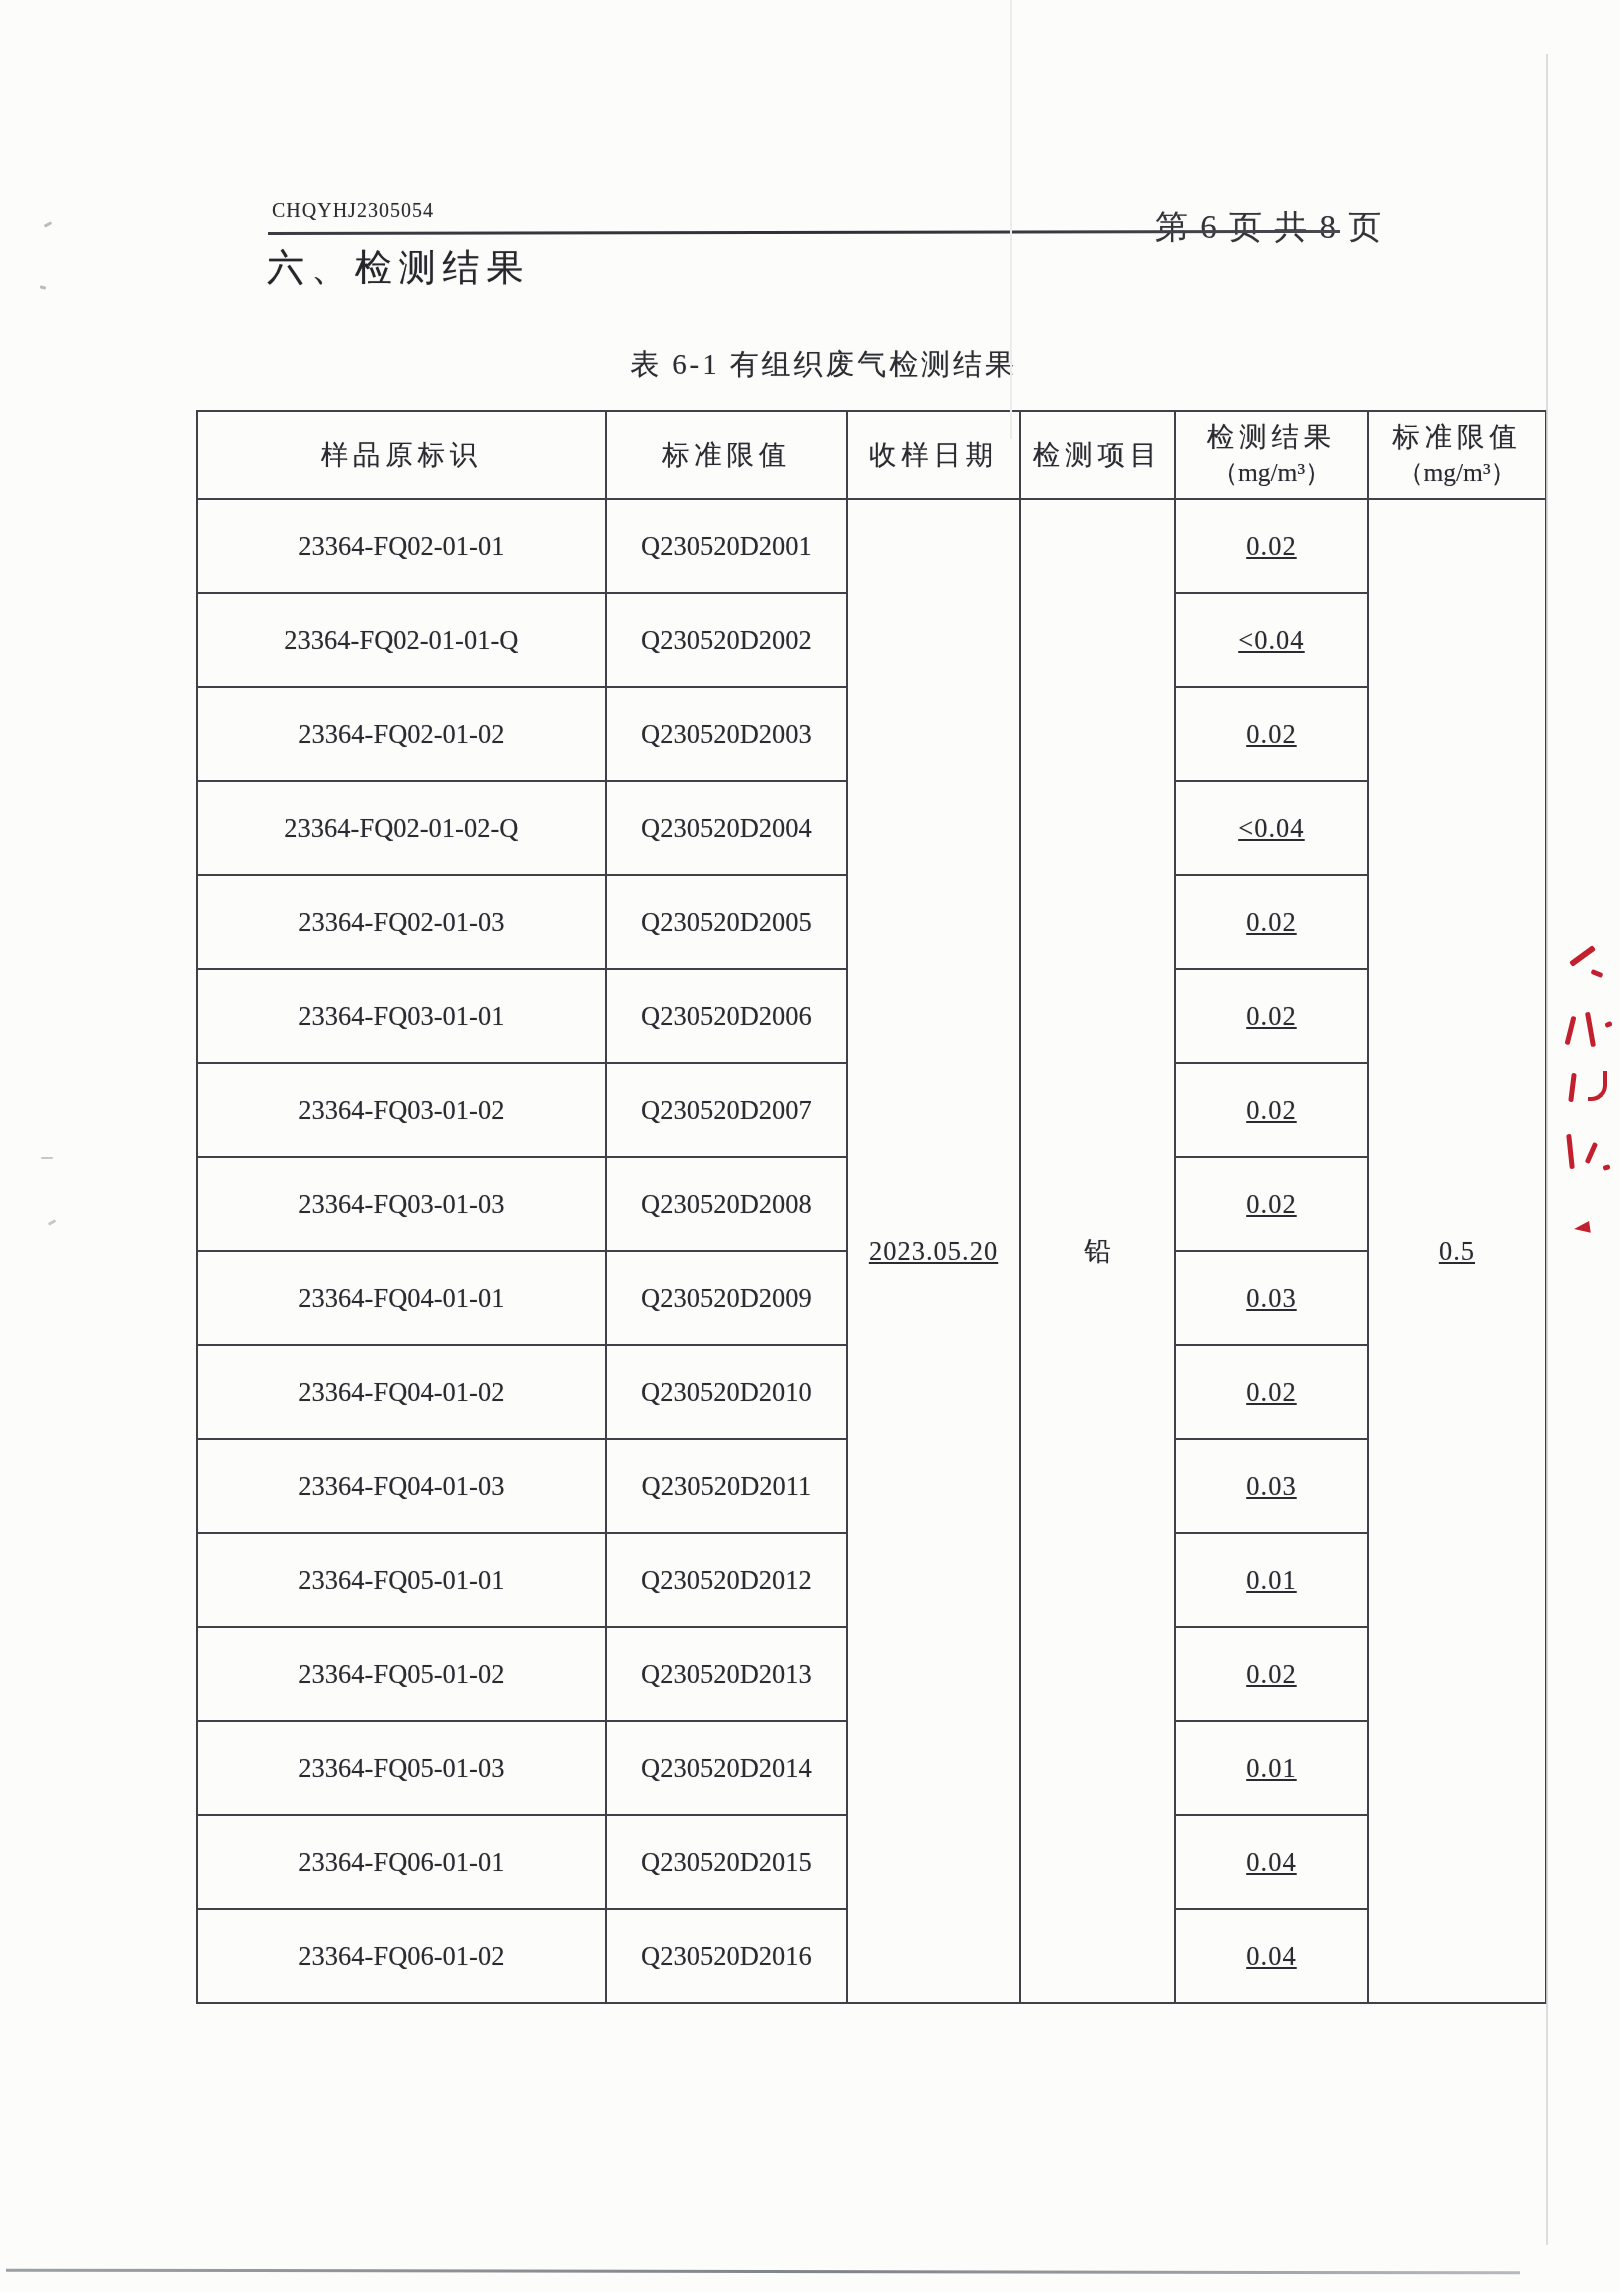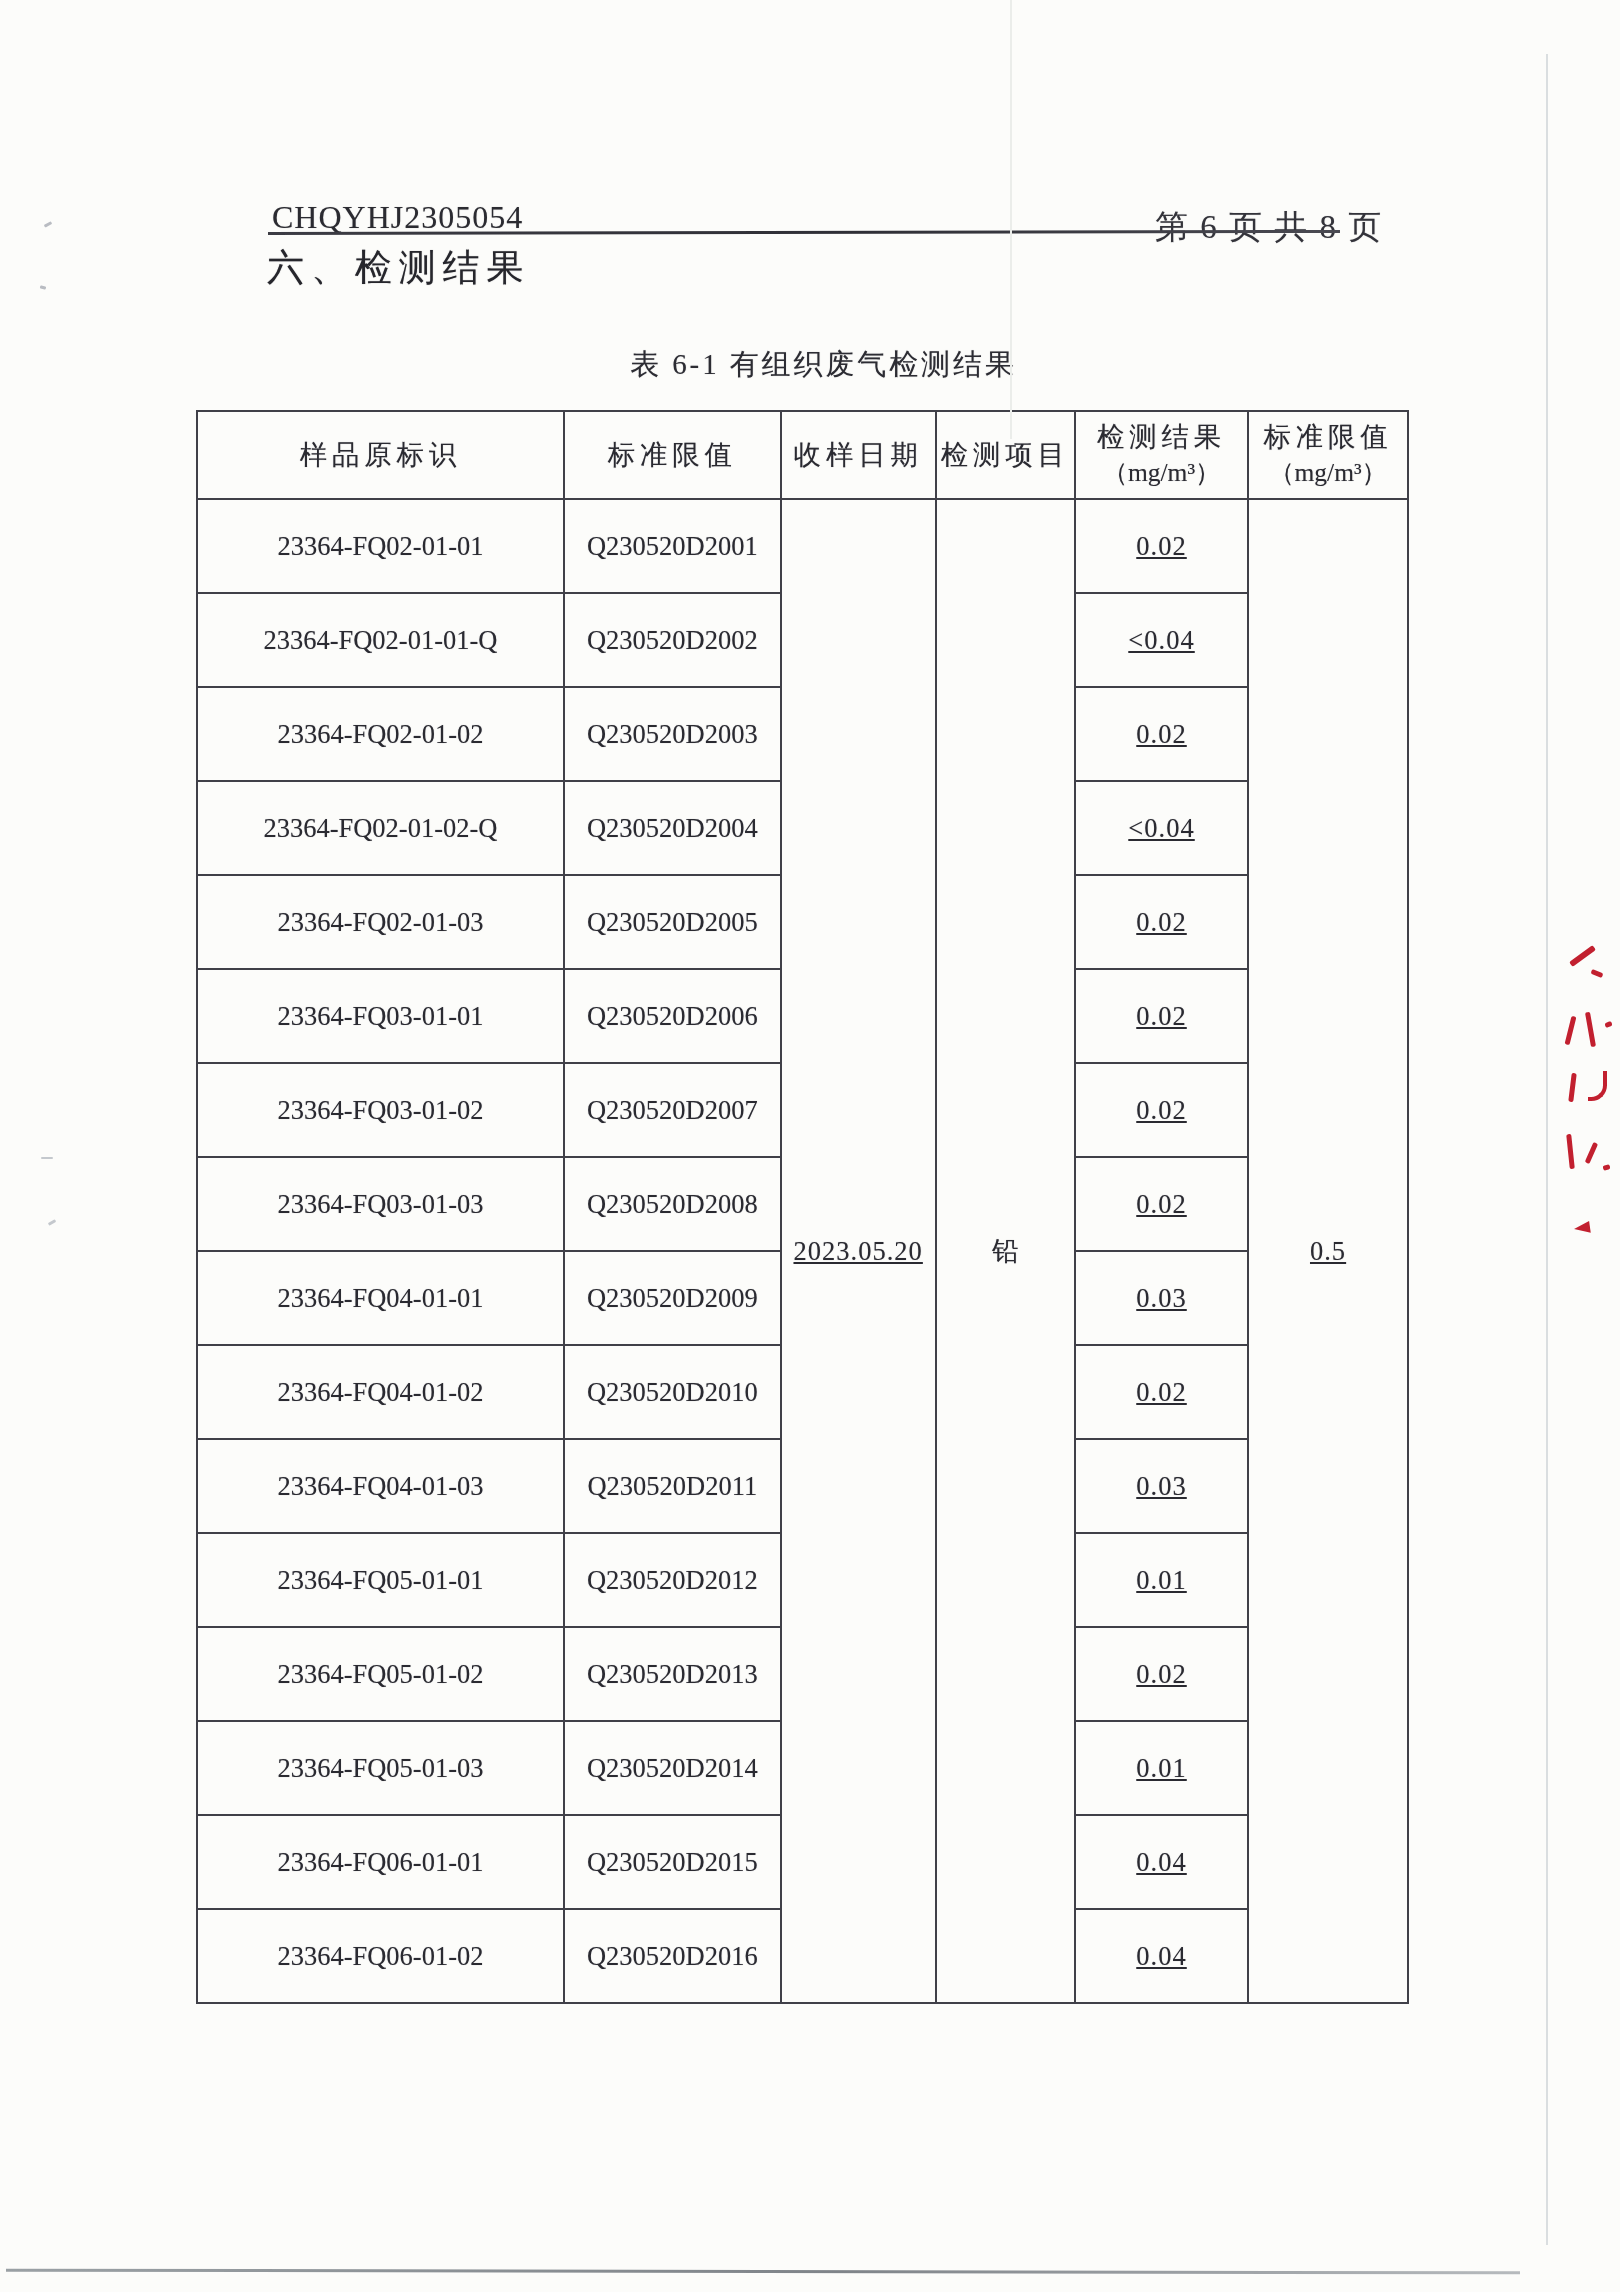--- a/index.html
+++ b/index.html
@@ -8,21 +8,21 @@
     width:1620px;height:2293px;
     margin:0 auto;
     background:#fcfcfa;
     overflow:hidden;
     font-family:"Liberation Serif","DejaVu Serif",serif;
     color:#28282d;
   }
   
   .doc-code{
     position:absolute;left:272px;top:199px;
-    font-size:32px;letter-spacing:1px;
+    font-size:20px;letter-spacing:1px;
     color:#2b2b31;
     text-shadow:0 0 1px rgba(40,40,50,.35);
   }
   .page-info{
     position:absolute;left:1155px;top:205px;
     font-size:33px;letter-spacing:2px;
     color:#33333a;
     text-shadow:0 0 1px rgba(40,40,50,.3);
   }
   .header-rule{
@@ -42,21 +42,21 @@
   .table-caption{
     position:absolute;left:196px;top:345px;width:1255px;
     text-align:center;
     font-size:29px;letter-spacing:2.9px;
     color:#2c2c33;
     text-shadow:0 0 1px rgba(40,40,50,.35);
   }
   
   table.results{
     position:absolute;left:196px;top:410px;
-    width:1213px;
+    width:1351px;
     border-collapse:collapse;table-layout:fixed;
     background:transparent;
   }
   .results th,.results td{
     border:2px solid #404048;
     text-align:center;vertical-align:middle;
     padding:0;
     font-size:26.5px;
     color:#2a2a31;
     text-shadow:0 0 1px rgba(40,40,55,.35);

